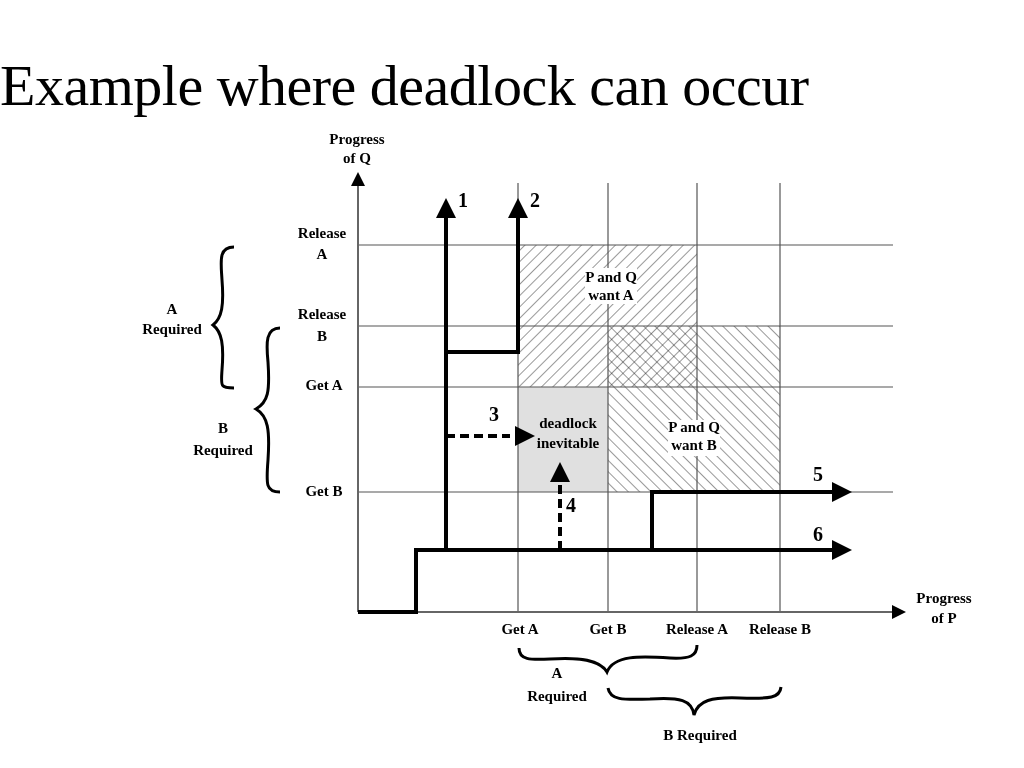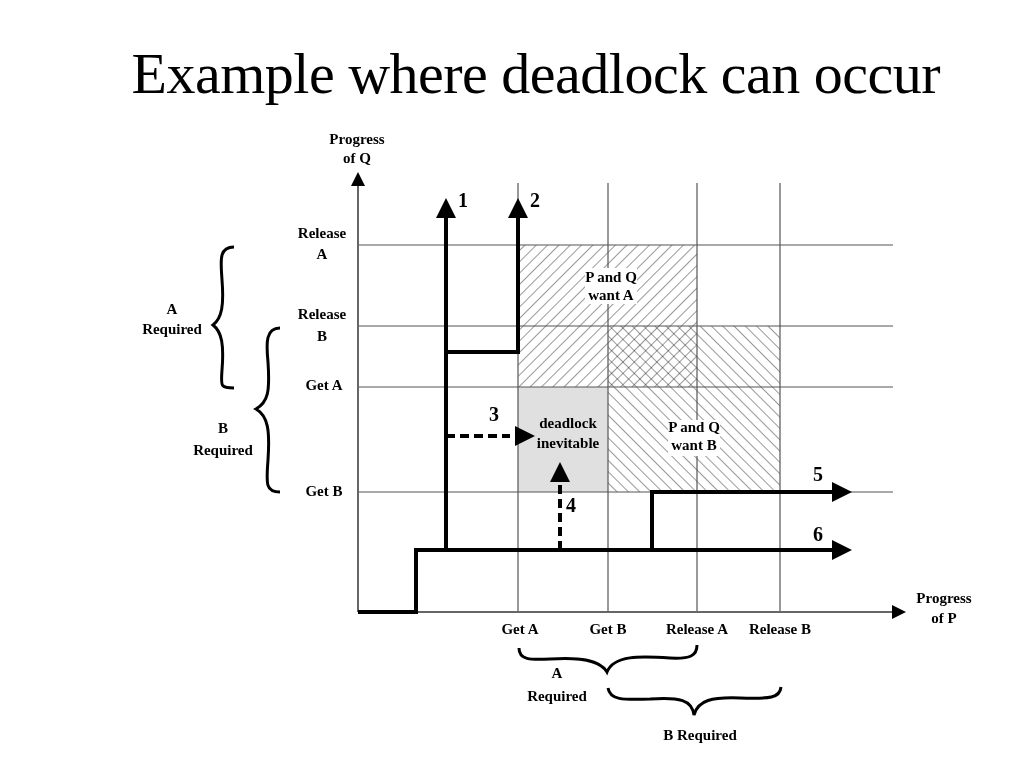--- a/index.html
+++ b/index.html
@@ -1,17 +1,17 @@
 <!DOCTYPE html>
 <html><head>
   <meta charset="utf-8">
   <style>
     html, body { margin: 0; padding: 0; background: #ffffff; }
     body { width: 1024px; height: 768px; position: relative; overflow: hidden; font-family: "Liberation Serif", serif; }
-    .title { position: absolute; left: 0; top: 40px; width: 940px; text-align: right; font-size: 58px; color: #000; font-family: "Liberation Serif", serif; letter-spacing: -0.5px; }
+    .title { position: absolute; left: 0; top: 52px; width: 940px; text-align: left; font-size: 58px; color: #000; font-family: "Liberation Serif", serif; letter-spacing: -0.5px; }
     svg { position: absolute; left: 0; top: 0; }
     .lbl { font-family: "Liberation Serif", serif; font-weight: bold; font-size: 15px; fill: #000; }
     .num { font-family: "Liberation Serif", serif; font-weight: bold; font-size: 20px; fill: #000; }
   </style>
 </head>
 <body>
 
 <div class="title">Example where deadlock can occur</div>
 
 <svg width="1024" height="768" viewBox="0 0 1024 768">

